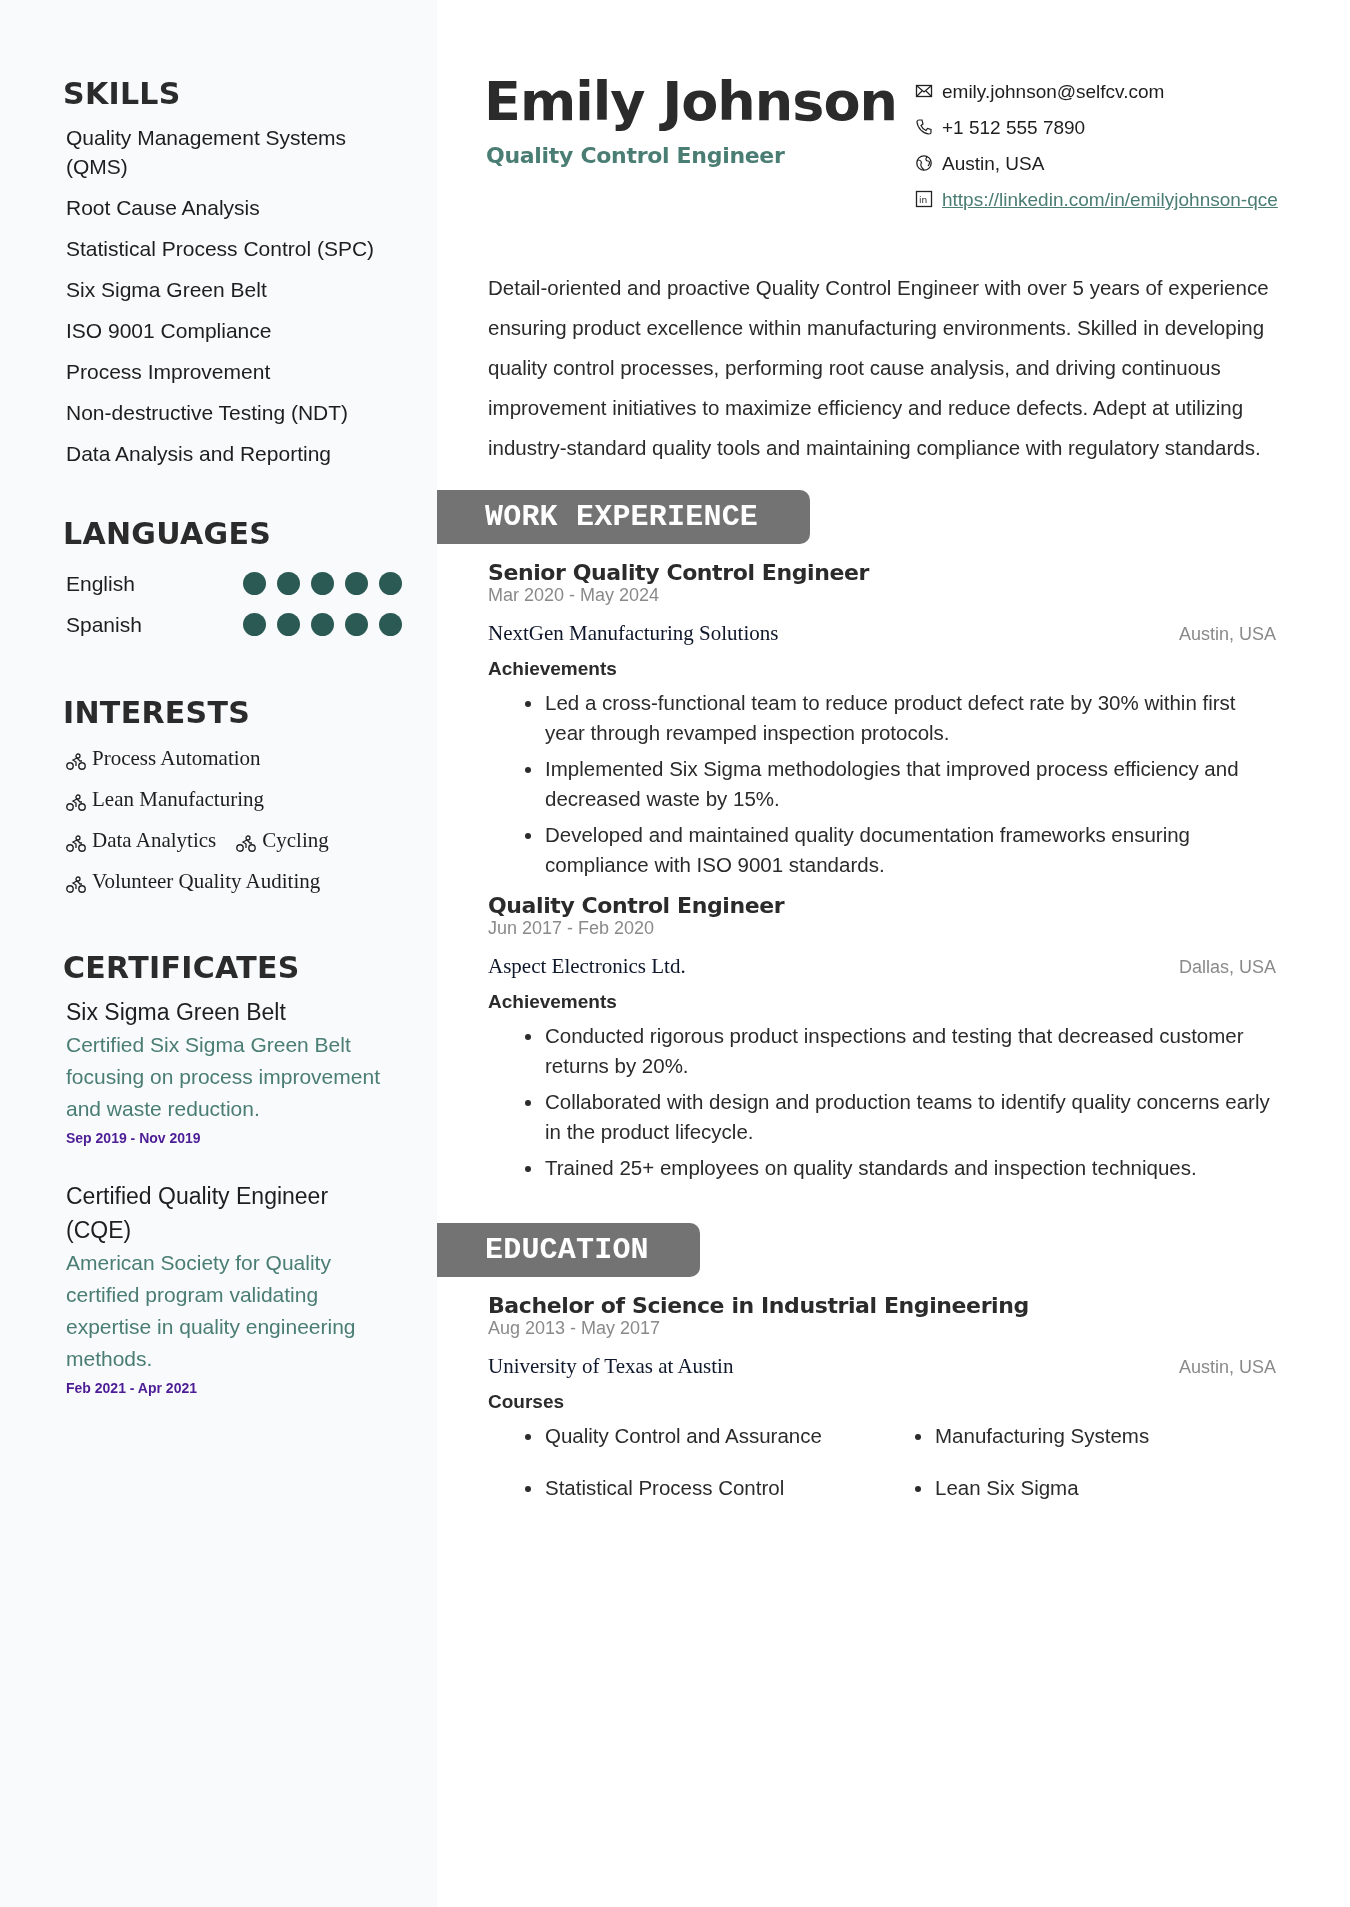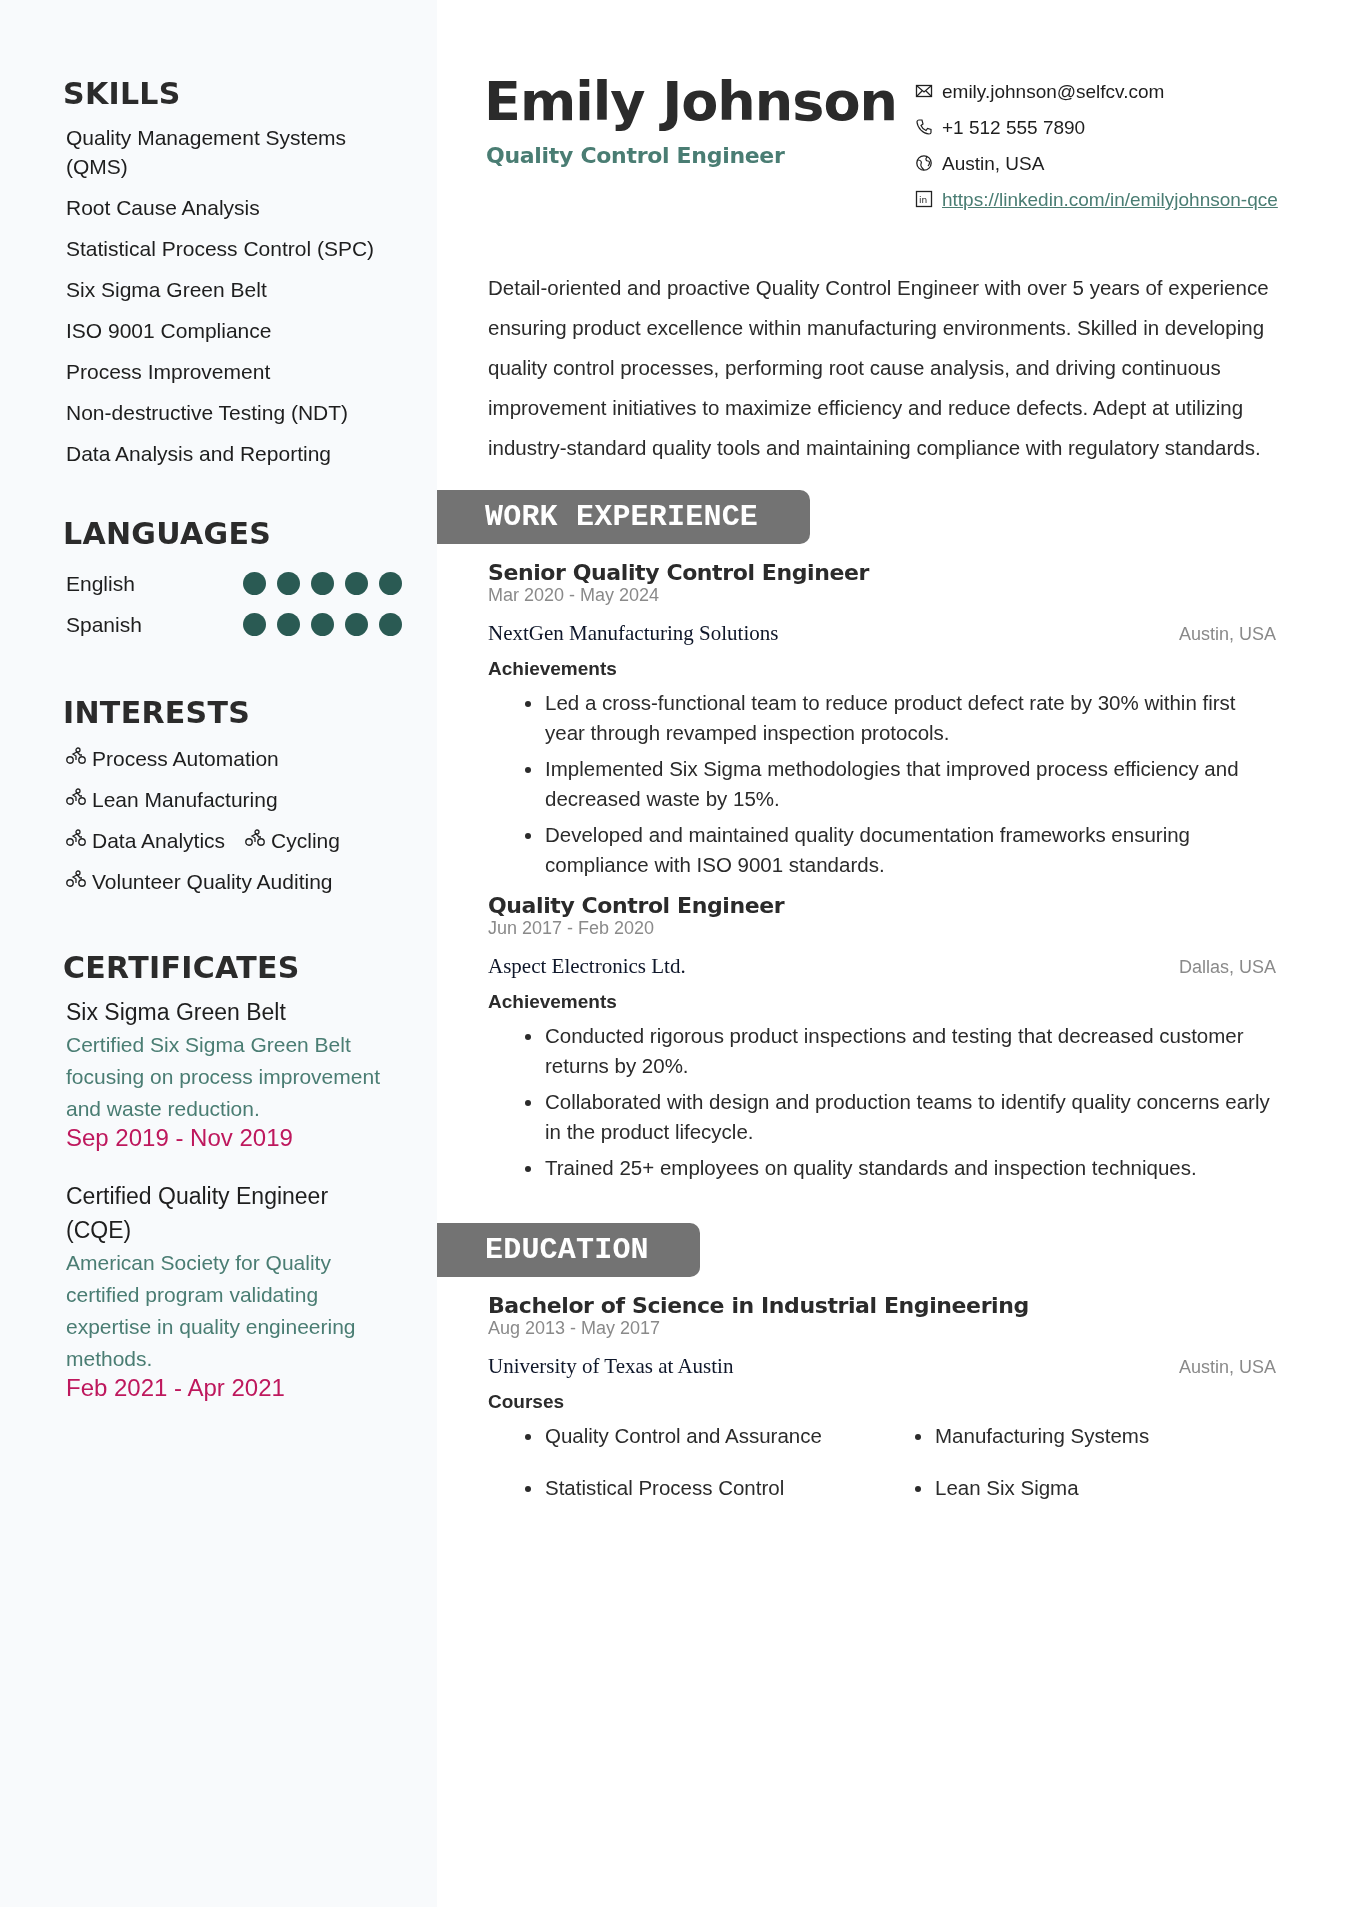--- a/index.html
+++ b/index.html
@@ -11,27 +11,27 @@
   .sb-heading { font-family: "DejaVu Sans", sans-serif; font-weight: 700; font-size: 30px; letter-spacing: 0.3px; color: #2b2b2b; margin-bottom: 12px; }
   .skill { font-size: 21px; line-height: 29px; color: #1e1e1e; margin-bottom: 12px; padding-left: 3px; }
   .sb-section { margin-bottom: 44px; }
 
   .lang-row { display: flex; align-items: center; justify-content: space-between; height: 41px; padding-left: 3px; }
   .lang-name { font-size: 21px; color: #1e1e1e; }
   .dots { display: flex; gap: 11px; margin-right: 11px; }
   .dot { width: 23px; height: 23px; border-radius: 50%; background: #2a5a53; }
 
   .interest-row { display: flex; align-items: center; height: 41px; padding-left: 3px; gap: 20px; }
-  .interest { display: flex; align-items: flex-start; gap: 6px; font-size: 21px; color: #1e1e1e; }
+  .interest { display: flex; align-items: flex-end; gap: 6px; font-size: 21px; color: #1e1e1e; font-family: Liberation Serif, serif; }
   .bike-icon { width: 20px; height: 18px; display: inline-block; }
 
   .cert { margin-bottom: 28px; padding-left: 3px; }
   .cert-title { font-size: 23px; line-height: 34px; color: #1e1e1e; }
   .cert-desc { font-size: 21px; line-height: 32px; color: #4a7d73; }
-  .cert-date { font-size: 24px; line-height: 26px; color: #be185d; }
+  .cert-date { font-size: 14px; line-height: 26px; color: #4c1d95; font-weight: bold; }
 
   .main { position: absolute; left: 437px; top: 0; width: 913px; height: 1907px; }
   .name { position: absolute; left: 47px; top: 70px; font-family: "DejaVu Sans", sans-serif; font-weight: 700; font-size: 54px; letter-spacing: -1px; color: #2b2b2b; }
   .role { position: absolute; left: 49px; top: 143px; font-family: "DejaVu Sans", sans-serif; font-weight: 700; font-size: 22px; color: #4a7d73; letter-spacing: -0.3px; }
 
   .contacts { position: absolute; left: 478px; top: 78px; width: 400px; }
   .contact { display: flex; align-items: flex-start; gap: 9px; font-size: 19px; line-height: 27px; color: #1e1e1e; margin-bottom: 9px; }
   .contact .ic { width: 18px; height: 18px; margin-top: 4px; flex: 0 0 18px; }
   .contact a { color: #4a7d73; text-decoration: underline; word-break: break-all; }
 

